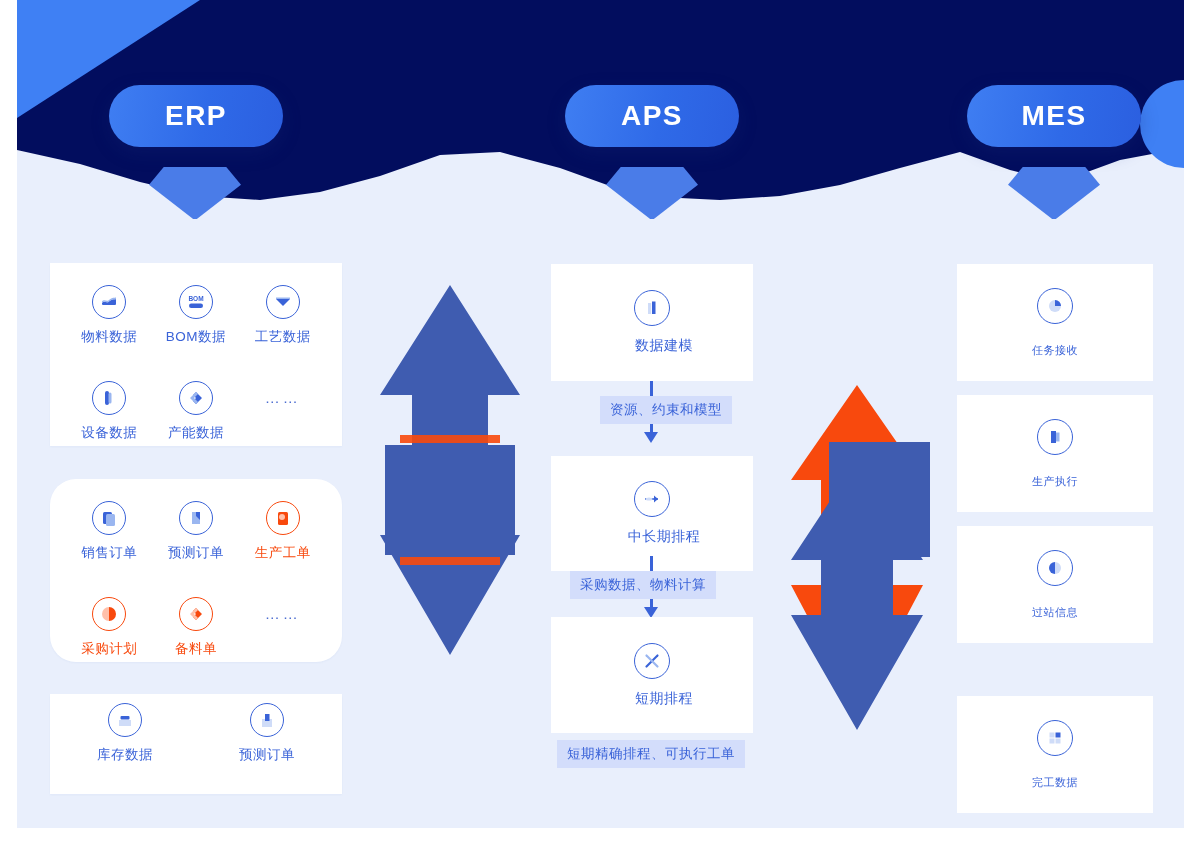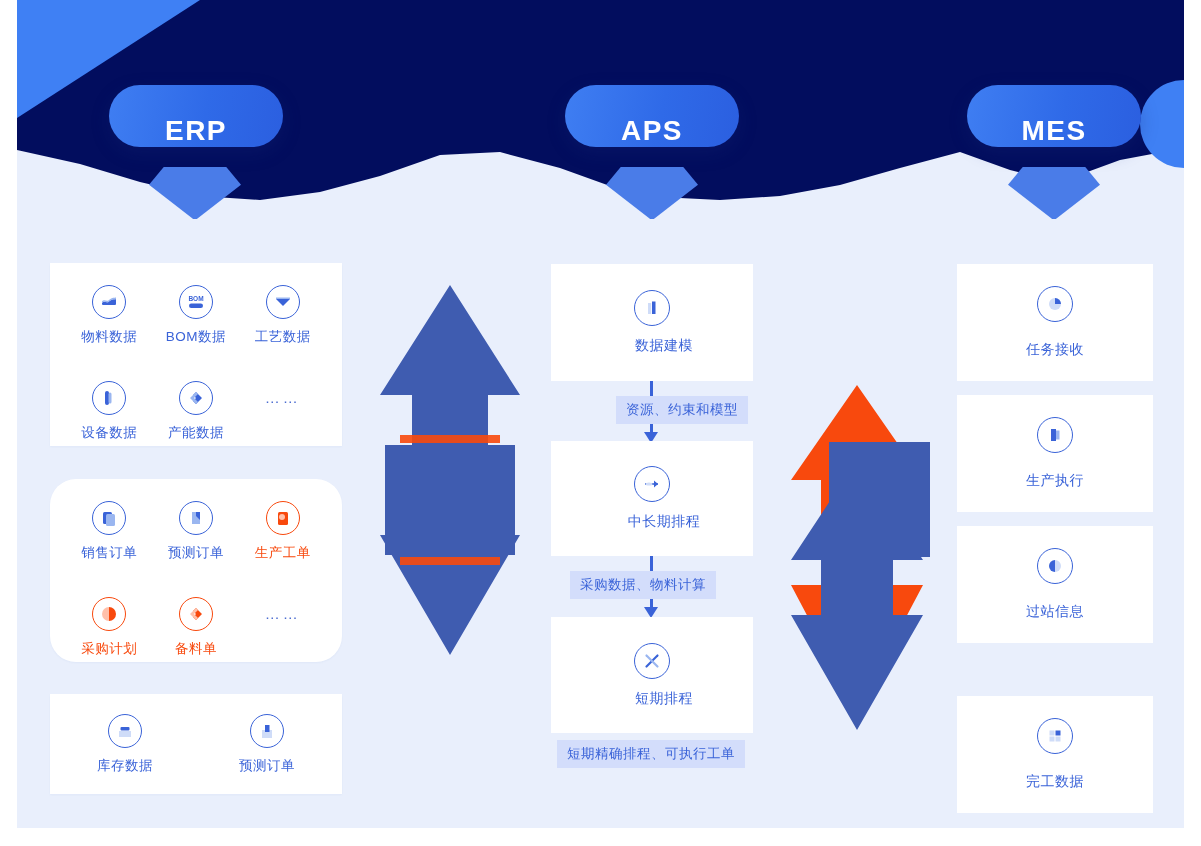--- a/index.html
+++ b/index.html
@@ -28,21 +28,21 @@
     left:0; top:0;
     width:1201px; height:240px;
     pointer-events:none;
   }
   
   .pill{
     position:absolute;
     width:174px;height:62px;
     border-radius:31px;
     background:linear-gradient(100deg,#3f7ef2 0%,#2f6ae8 55%,#2b5fe0 100%);
-    display:flex;align-items:flex-end;justify-content:center;
+    display:flex;align-items:center;justify-content:center;
     color:#ffffff;
     font-size:28px;
     font-weight:bold;
     letter-spacing:1.5px;
     box-shadow:0 6px 18px rgba(20,40,120,.28);
     top:85px;
   }
   .pill.erp{left:109px;}
   .pill.aps{left:565px;}
   .pill.mes{left:967px;}
@@ -111,37 +111,37 @@
     grid-template-columns:repeat(3,1fr);
     row-gap:30px;
     padding:22px 16px 0 16px;
     box-sizing:border-box;
     justify-items:center;
   }
   .grid2c{
     display:flex;
     justify-content:center;
     gap:56px;
-    padding-top:20px;
+    padding-top:9px;
     box-sizing:border-box;
   }
 
   
   .flowcard{
     position:absolute;
     left:551px;
     width:202px;
     background:#ffffff;
     display:flex;
     flex-direction:column;
     align-items:center;
     justify-content:center;
   }
   #aps-card-1{top:264px;height:117px;}
-  #aps-card-2{top:441px;height:115px;}
+  #aps-card-2{top:456px;height:115px;}
   #aps-card-3{top:617px;height:116px;}
   .flowcard .ico{width:36px;height:36px;}
   .flowcard .lbl{font-size:14px;margin-top:11px;margin-left:24px;}
 
   
   .conn{
     position:absolute;
     left:650px;
     width:3px;
     background:#3a63d8;
@@ -161,42 +161,42 @@
 
   .flowtag{
     position:absolute;
     background:#d3ddfb;
     color:#3a63d8;
     font-size:13.5px;
     padding:5px 10px;
     white-space:nowrap;
     letter-spacing:.5px;
   }
-  #tag-1{left:616px;top:396px;}
+  #tag-1{left:600px;top:396px;}
   #tag-2{left:570px;top:571px;}
   #tag-3{left:557px;top:740px;}
 
   
   .mescard{
     position:absolute;
     left:957px;
     width:196px;
     height:117px;
     background:#ffffff;
     display:flex;
     flex-direction:column;
     align-items:center;
     justify-content:center;
   }
   #mes-card-1{top:264px;}
   #mes-card-2{top:395px;}
   #mes-card-3{top:526px;}
   #mes-card-4{top:696px;}
   .mescard .ico{width:36px;height:36px;}
-  .mescard .lbl{font-size:14px;margin-top:19px;}
+  .mescard .lbl{font-size:11px;margin-top:19px;}
 
   
   .bigarrow{position:absolute;pointer-events:none;}
   #bigarrow-left{left:370px;top:285px;width:160px;height:480px;}
   #bigarrow-right{left:785px;top:385px;width:145px;height:360px;}
 </style>
 </head>
 <body>
 
 <div id="stage">

